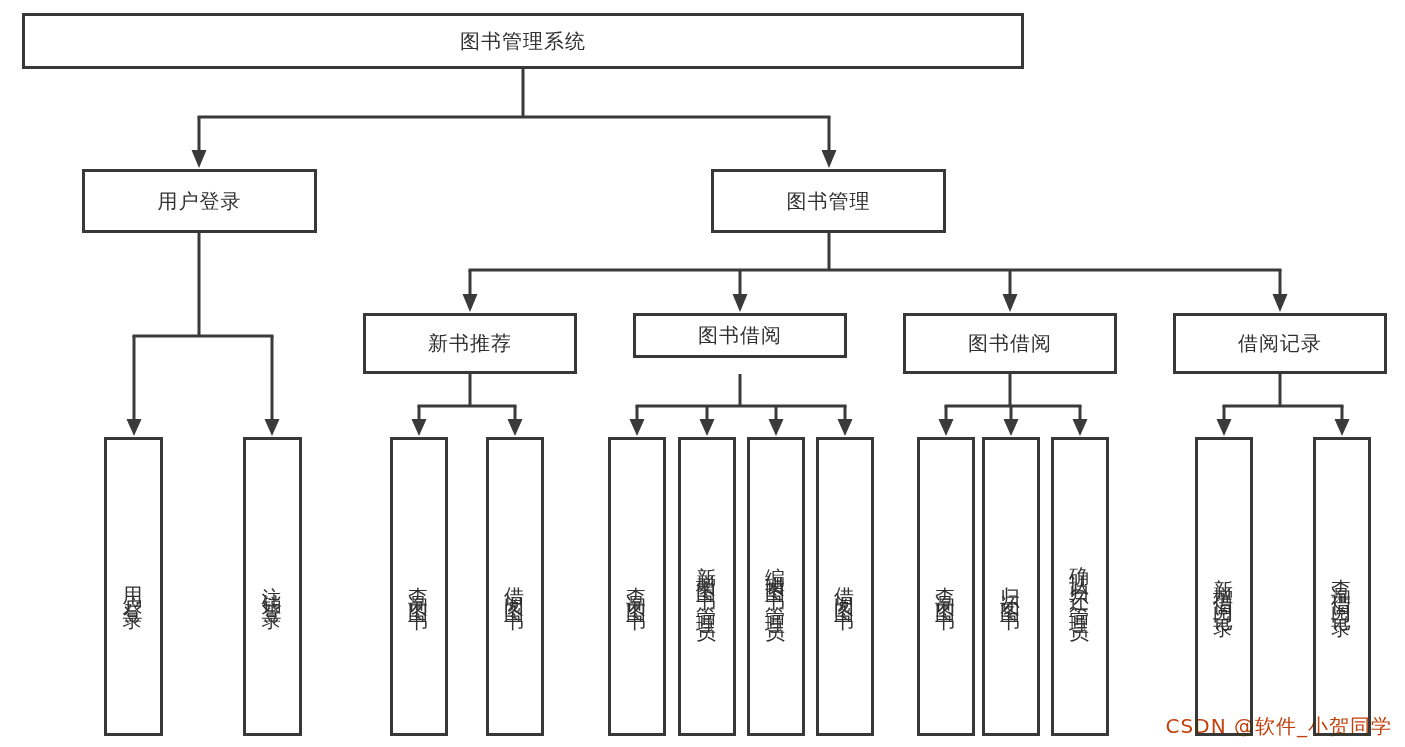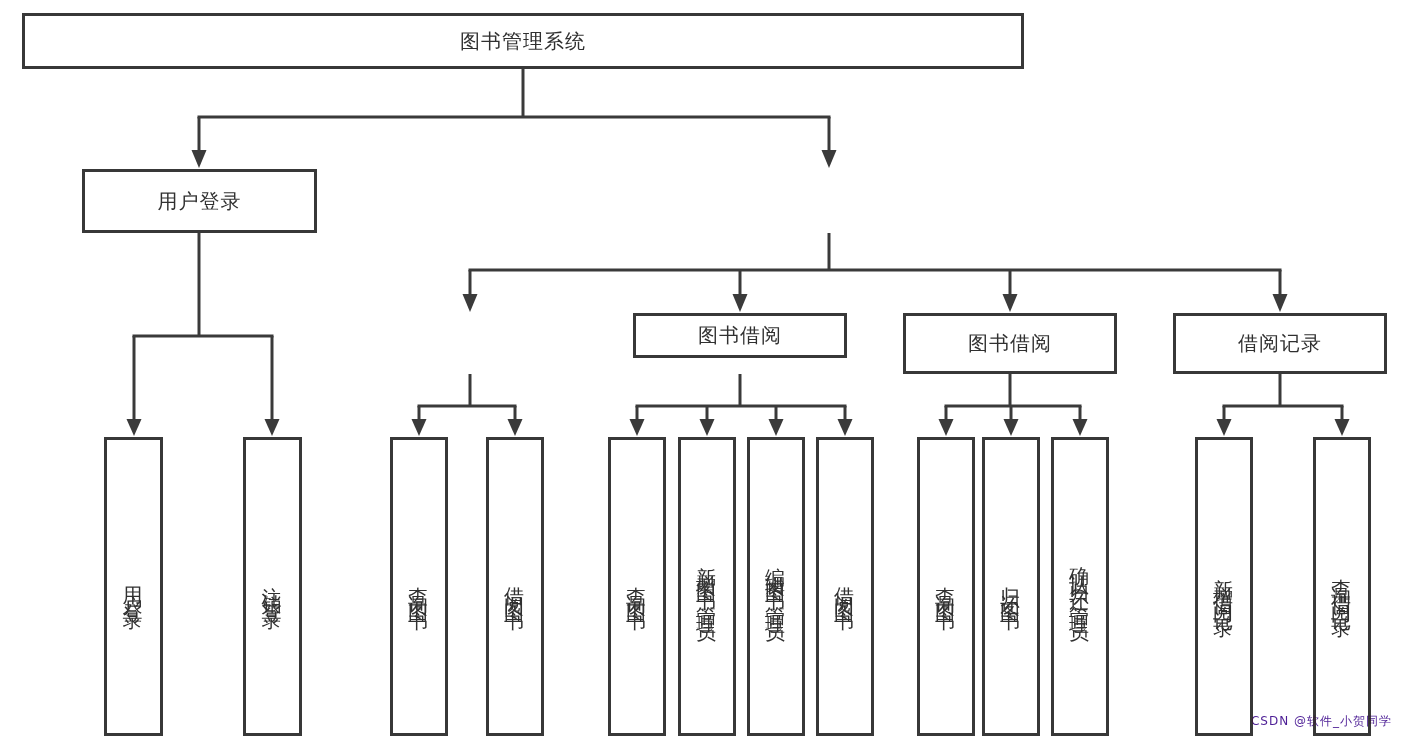--- a/index.html
+++ b/index.html
@@ -29,23 +29,23 @@
     text-orientation:mixed;
     letter-spacing:8px;
     font-size:20px;
   }
   .leaf span{display:block;}
   .watermark{
     position:absolute;
     right:13px;
     top:713px;
     z-index:3;
-    font-size:12px;
+    font-size:20px;
     letter-spacing:1px;
-    color:#4c1d95;
+    color:#c2410c;
     mix-blend-mode:darken;
     white-space:nowrap;
   }
 </style>
 </head>
 <body>
 
 <div class="stage">
 
   <svg class="wires" width="1405" height="747" viewBox="0 0 1405 747">
@@ -118,21 +118,27 @@
     </g>
   </svg>
 
   <div class="box" style="left:22px;top:13px;width:1002px;height:56px">
     <span>图书管理系统</span>
   </div>
 
   <div class="box" style="left:82px;top:169px;width:235px;height:64px">
     <span>用户登录</span>
   </div>
+  <div class="box" style="left:711px;top:169px;width:235px;height:64px">
+    <span>图书管理</span>
+  </div>
 
+  <div class="box" style="left:363px;top:313px;width:214px;height:61px">
+    <span>新书推荐</span>
+  </div>
   <div class="box" style="left:633px;top:313px;width:214px;height:45px">
     <span>图书借阅</span>
   </div>
   <div class="box" style="left:903px;top:313px;width:214px;height:61px">
     <span>图书借阅</span>
   </div>
   <div class="box" style="left:1173px;top:313px;width:214px;height:61px">
     <span>借阅记录</span>
   </div>
 

